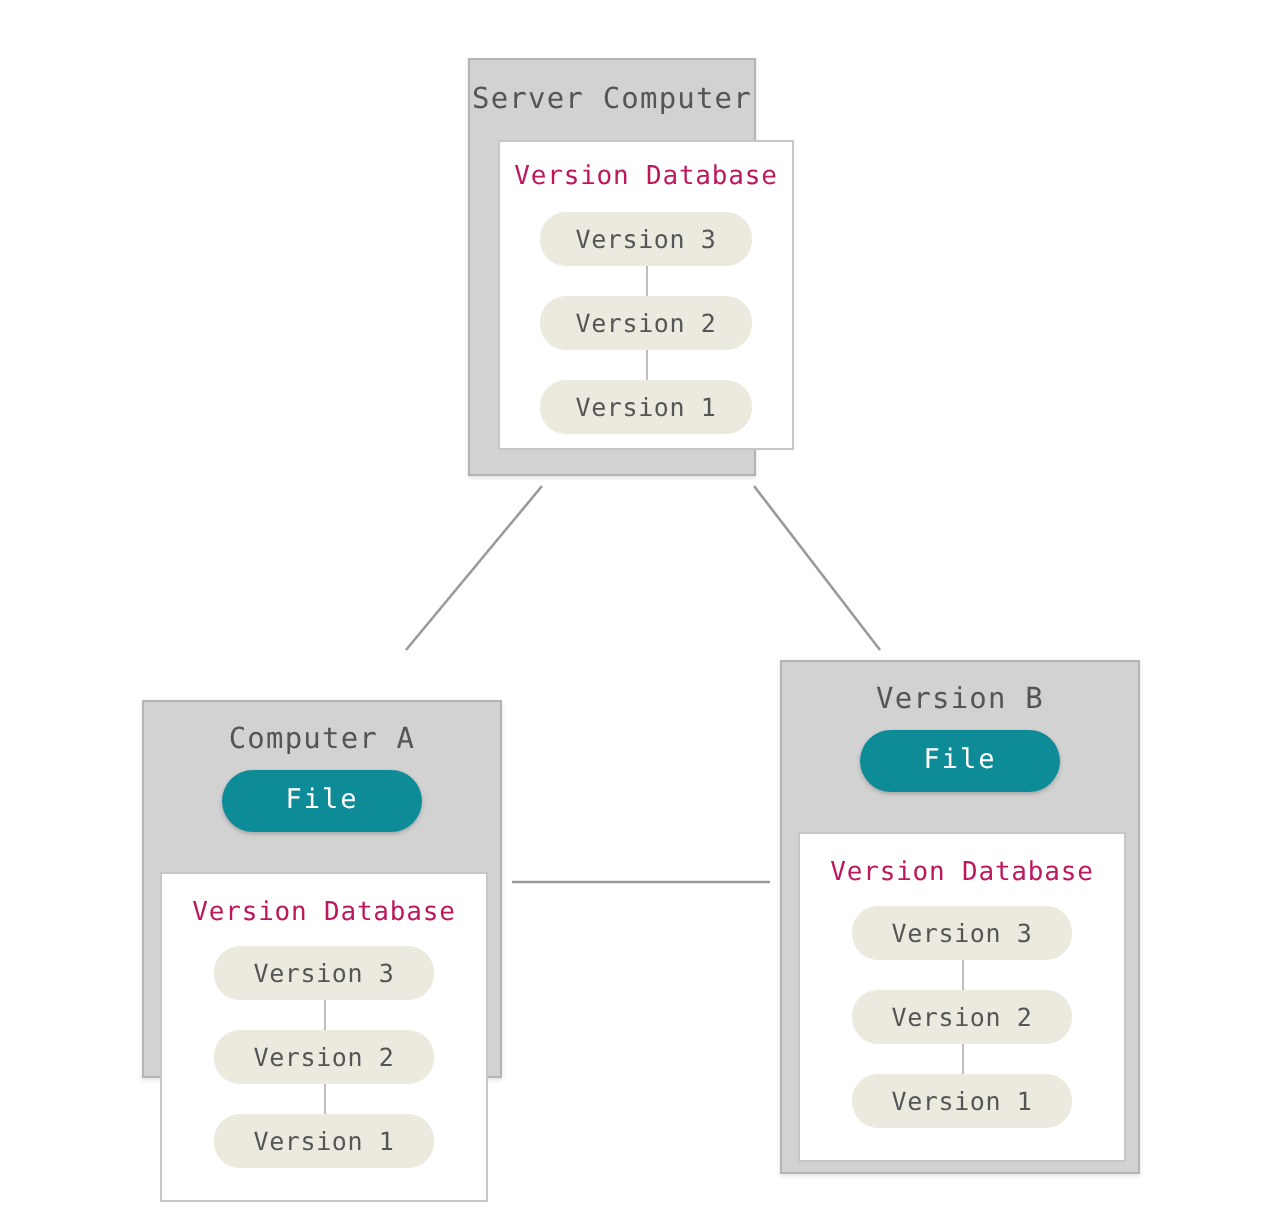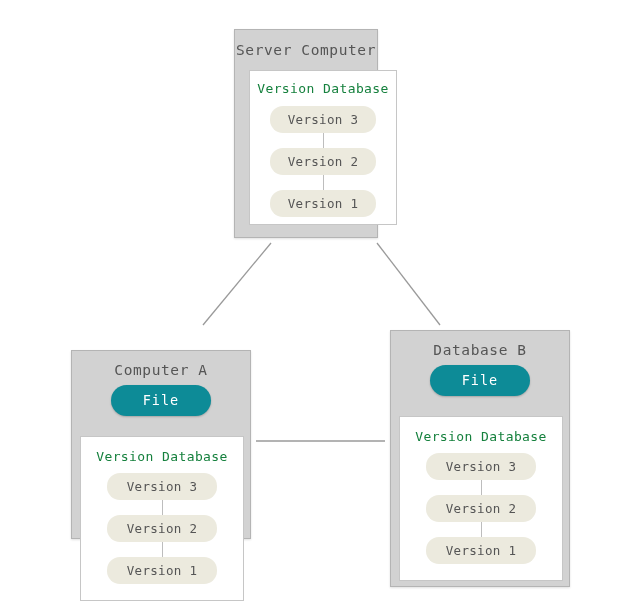--- a/index.html
+++ b/index.html
@@ -65,21 +65,21 @@
   
   .vdb {
     position: absolute;
     background: #ffffff;
     border: 1px solid #c6c6c6;
     box-sizing: border-box;
   }
 
   .vdb-title {
     text-align: center;
-    color: #15803d;
+    color: #be185d;
     font-size: 13px;
     letter-spacing: 0.4px;
     white-space: nowrap;
   }
 
   .vdb-list {
     position: relative;
   }
 
   .version-pill {
@@ -183,21 +183,21 @@
         <div class="version-pill">Version 3</div>
         <div class="version-link"></div>
         <div class="version-pill">Version 2</div>
         <div class="version-link"></div>
         <div class="version-pill">Version 1</div>
       </div>
     </div>
   </div>
 
   <div class="machine" style="left:390px; top:330px; width:180px; height:257px;">
-    <div class="machine-title" style="margin-top:11px;">Database B</div>
+    <div class="machine-title" style="margin-top:11px;">Version B</div>
 
     <div class="file-pill" style="margin:7px auto 0 auto; width:100px;">File</div>
 
     <div class="vdb" style="left:8px; top:85px; width:164px; height:165px;">
       <div class="vdb-title" style="margin-top:12px;">Version Database</div>
 
       <div class="vdb-list" style="margin:9px 26px 0 26px;">
         <div class="version-pill">Version 3</div>
         <div class="version-link"></div>
         <div class="version-pill">Version 2</div>

